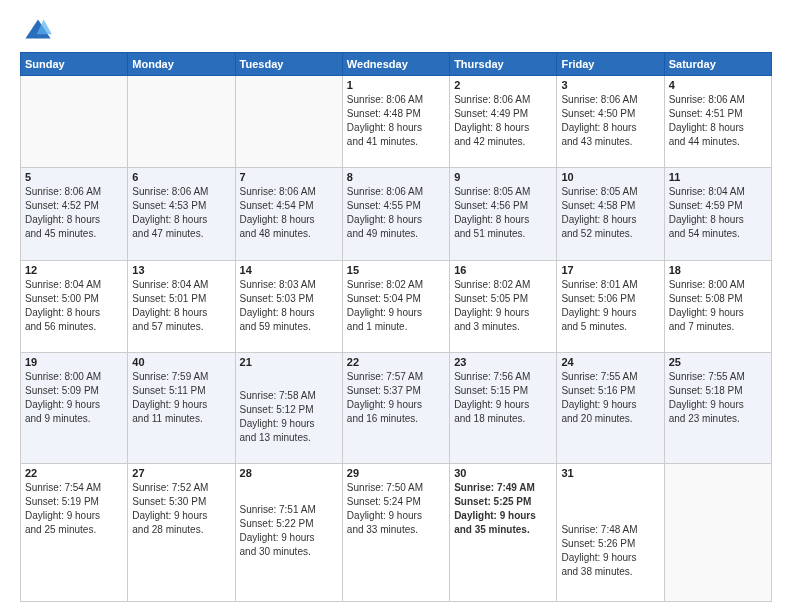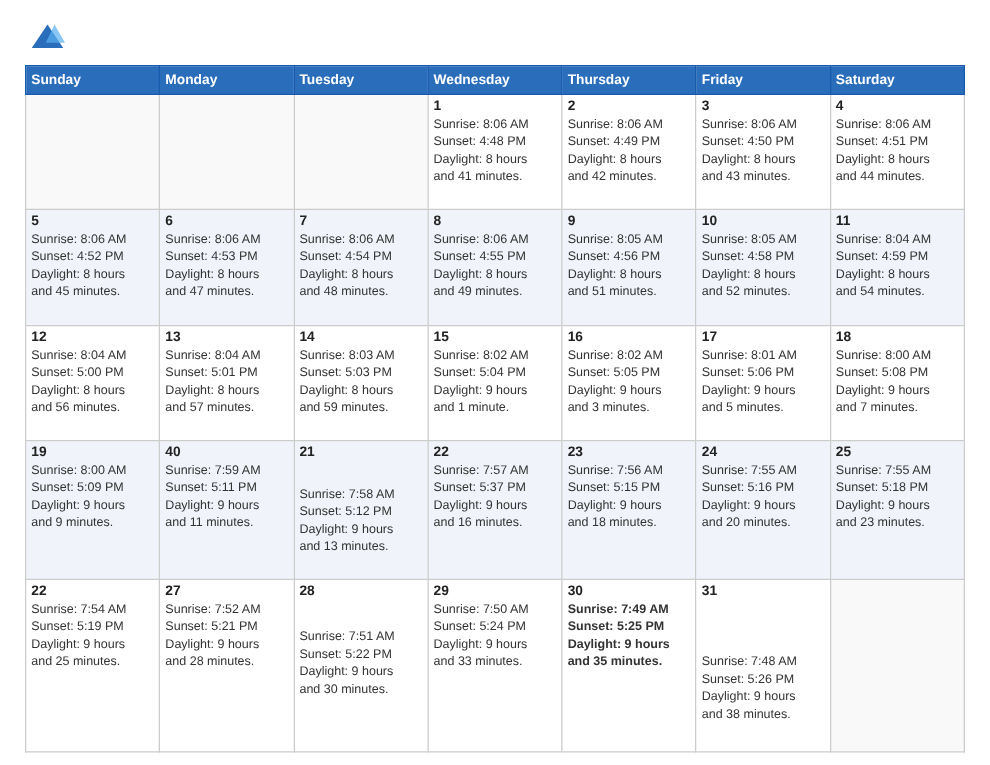--- a/index.html
+++ b/index.html
@@ -326,21 +326,21 @@
           <td>
             <div class="day-num">22</div>
             <div class="day-info" style="white-space: pre-line;">Sunrise: 7:54 AM
 Sunset: 5:19 PM
 Daylight: 9 hours
 and 25 minutes.</div>
           </td>
           <td>
             <div class="day-num">27</div>
             <div class="day-info" style="white-space: pre-line;">Sunrise: 7:52 AM
-Sunset: 5:21 PM
+Sunset: 5:30 PM
 Daylight: 9 hours
 and 28 minutes.</div>
           </td>
           <td>
             <div class="day-num">28</div>
             <div class="day-info" style="white-space: pre-line; margin-top: 24px;">Sunrise: 7:51 AM
 Sunset: 5:22 PM
 Daylight: 9 hours
 and 30 minutes.</div>
           </td>

